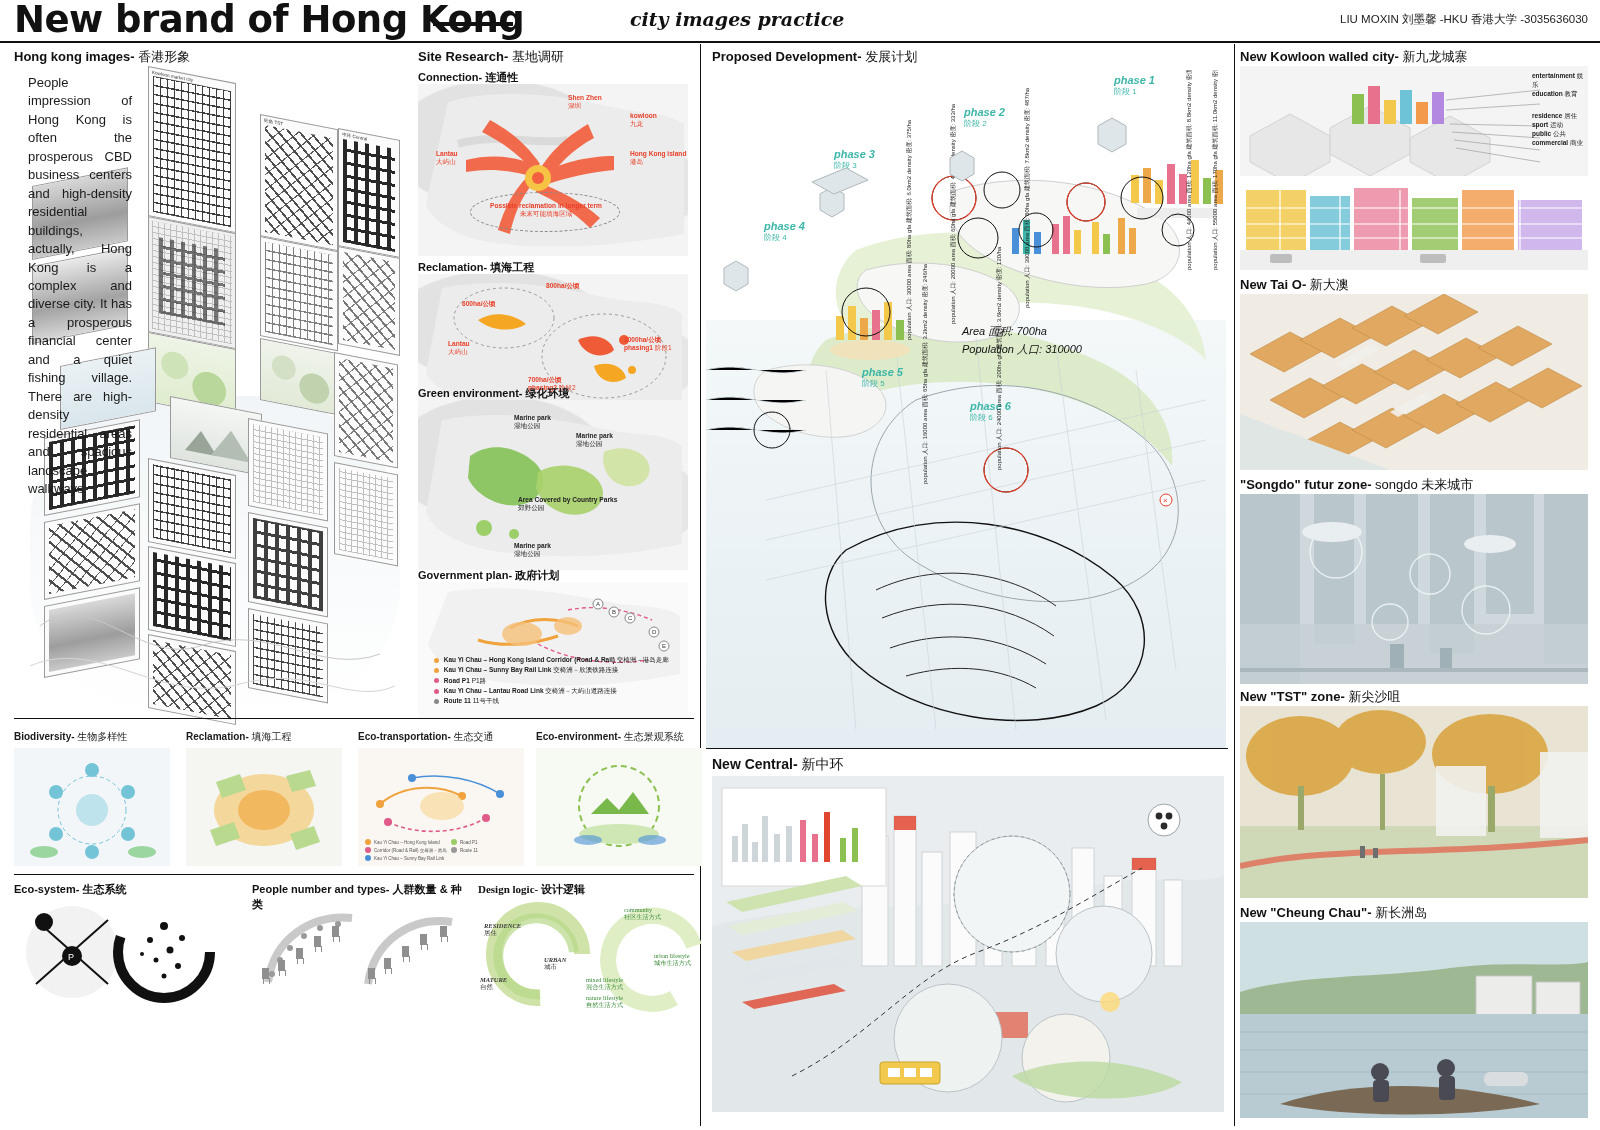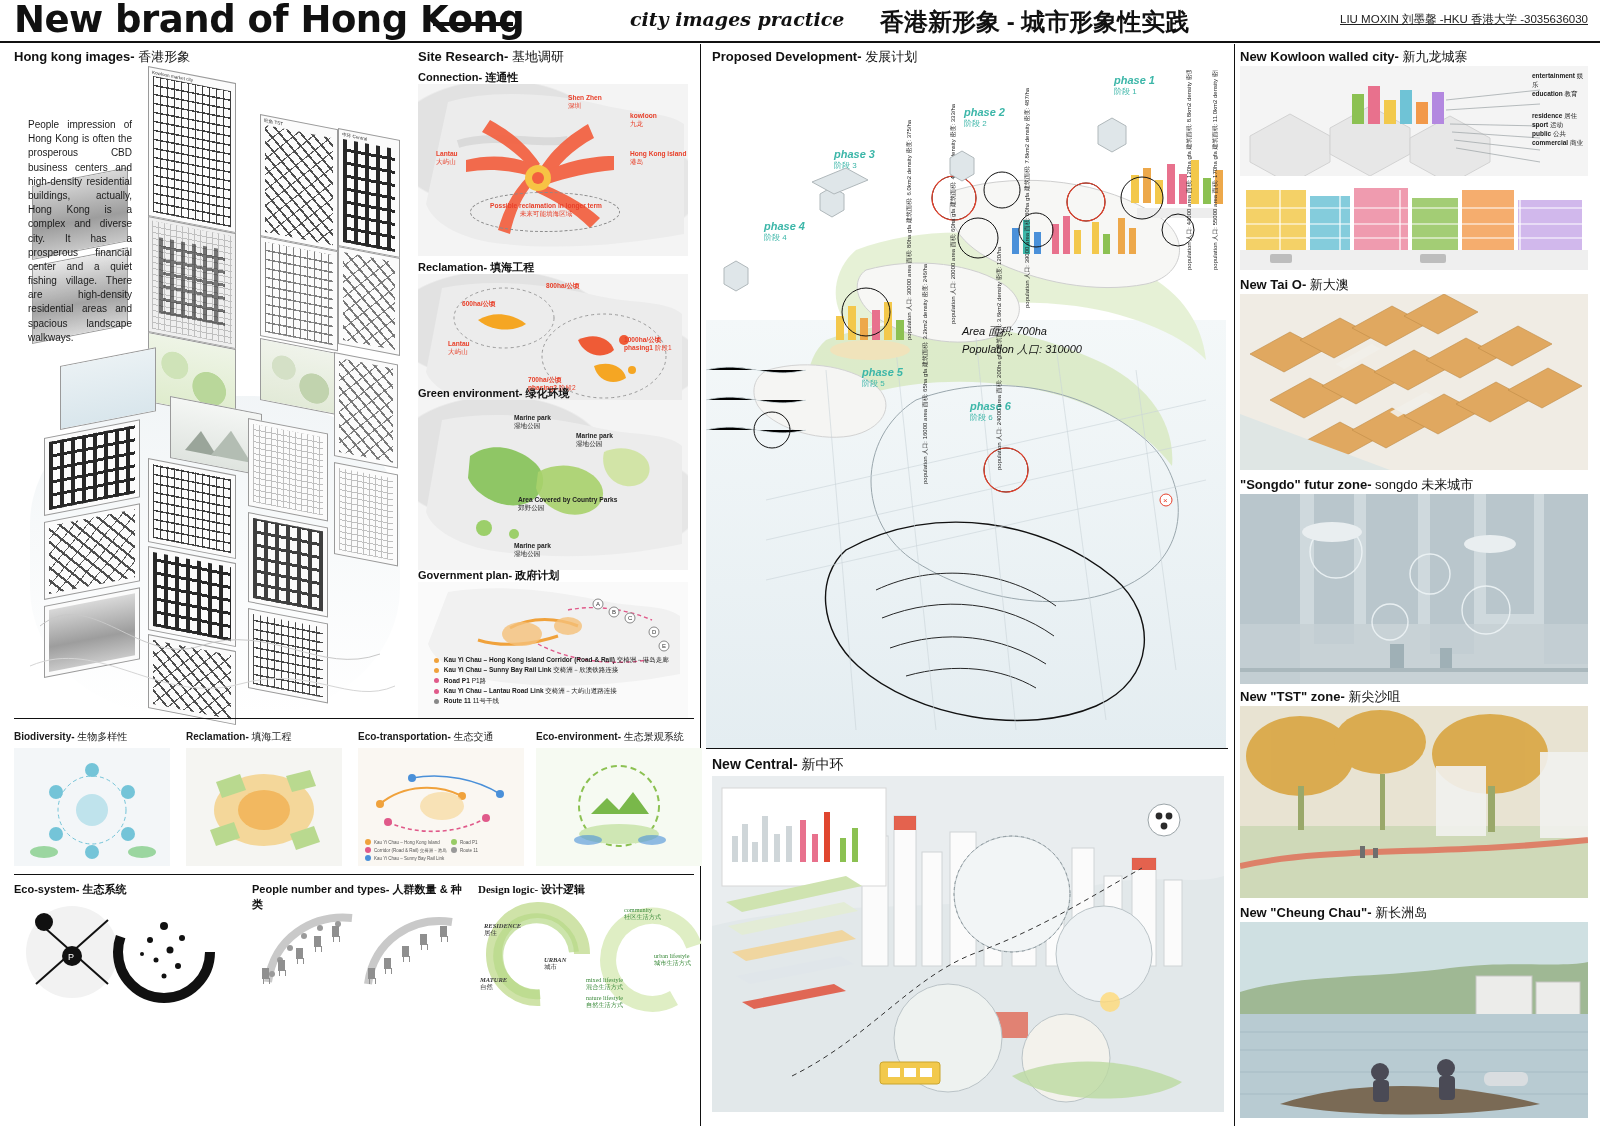--- a/index.html
+++ b/index.html
@@ -28,29 +28,29 @@
     position:absolute; left:630px; top:8px;
     font-family:"DejaVu Serif", serif; font-style:italic; font-weight:bold;
     font-size:19px; color:#111;
   }
   .title-cn {
     position:absolute; left:880px; top:6px;
     font-size:24px; font-weight:bold; color:#111;
   }
   .author {
     position:absolute; right:12px; top:12px;
-    font-size:11.5px; color:#222;text-decoration:underline;
+    font-size:11.5px; color:#222;
   }
   .header-line { position:absolute; left:0; top:41px; width:1600px; height:2px; background:#111; }
 
   
   .sec-title { font-size:13px; font-weight:bold; color:#111; }
   .sec-title .cn { font-weight:normal; }
   .sub-title { font-size:11px; font-weight:bold; color:#111; }
-  .body-text { font-size:10px; line-height:1.42; color:#1b1b1b; text-align:justify;margin-top:44px; }
+  .body-text { font-size:13px; line-height:1.42; color:#1b1b1b; text-align:justify; }
   .body-text-cn { font-size:8px; line-height:1.5; color:#1b1b1b; text-align:justify; }
   .tiny { font-size:6.5px; line-height:1.35; }
 
   
   #col1 { position:absolute; left:14px; top:48px; width:386px; height:670px; }
   #col1 .hdr { position:absolute; left:0; top:0; }
   .hk-text { position:absolute; left:14px; top:26px; width:104px; }
   .hk-text-cn { position:absolute; left:14px; top:196px; width:104px; }
 
   .axo { position:absolute; left:6px; top:18px; width:380px; height:645px; }
@@ -155,21 +155,20 @@
 </style>
 </head>
 <body>
 
 <div class="board">
 
   <div class="header">
     <div class="title-main">New brand of Hong Kong</div>
     <div class="title-rule"></div>
     <div class="title-sub">city images practice</div>
-    <div class="title-cn">香港新形象 - 城市形象性实践</div>
     <div class="author">LIU MOXIN 刘墨馨 -HKU 香港大学 -3035636030</div>
   </div>
   <div class="header-line"></div>
 
   <div id="col1">
     <div class="hdr sec-title">
       <span>Hong kong images-</span>
       <span class="cn">香港形象</span>
     </div>
 

